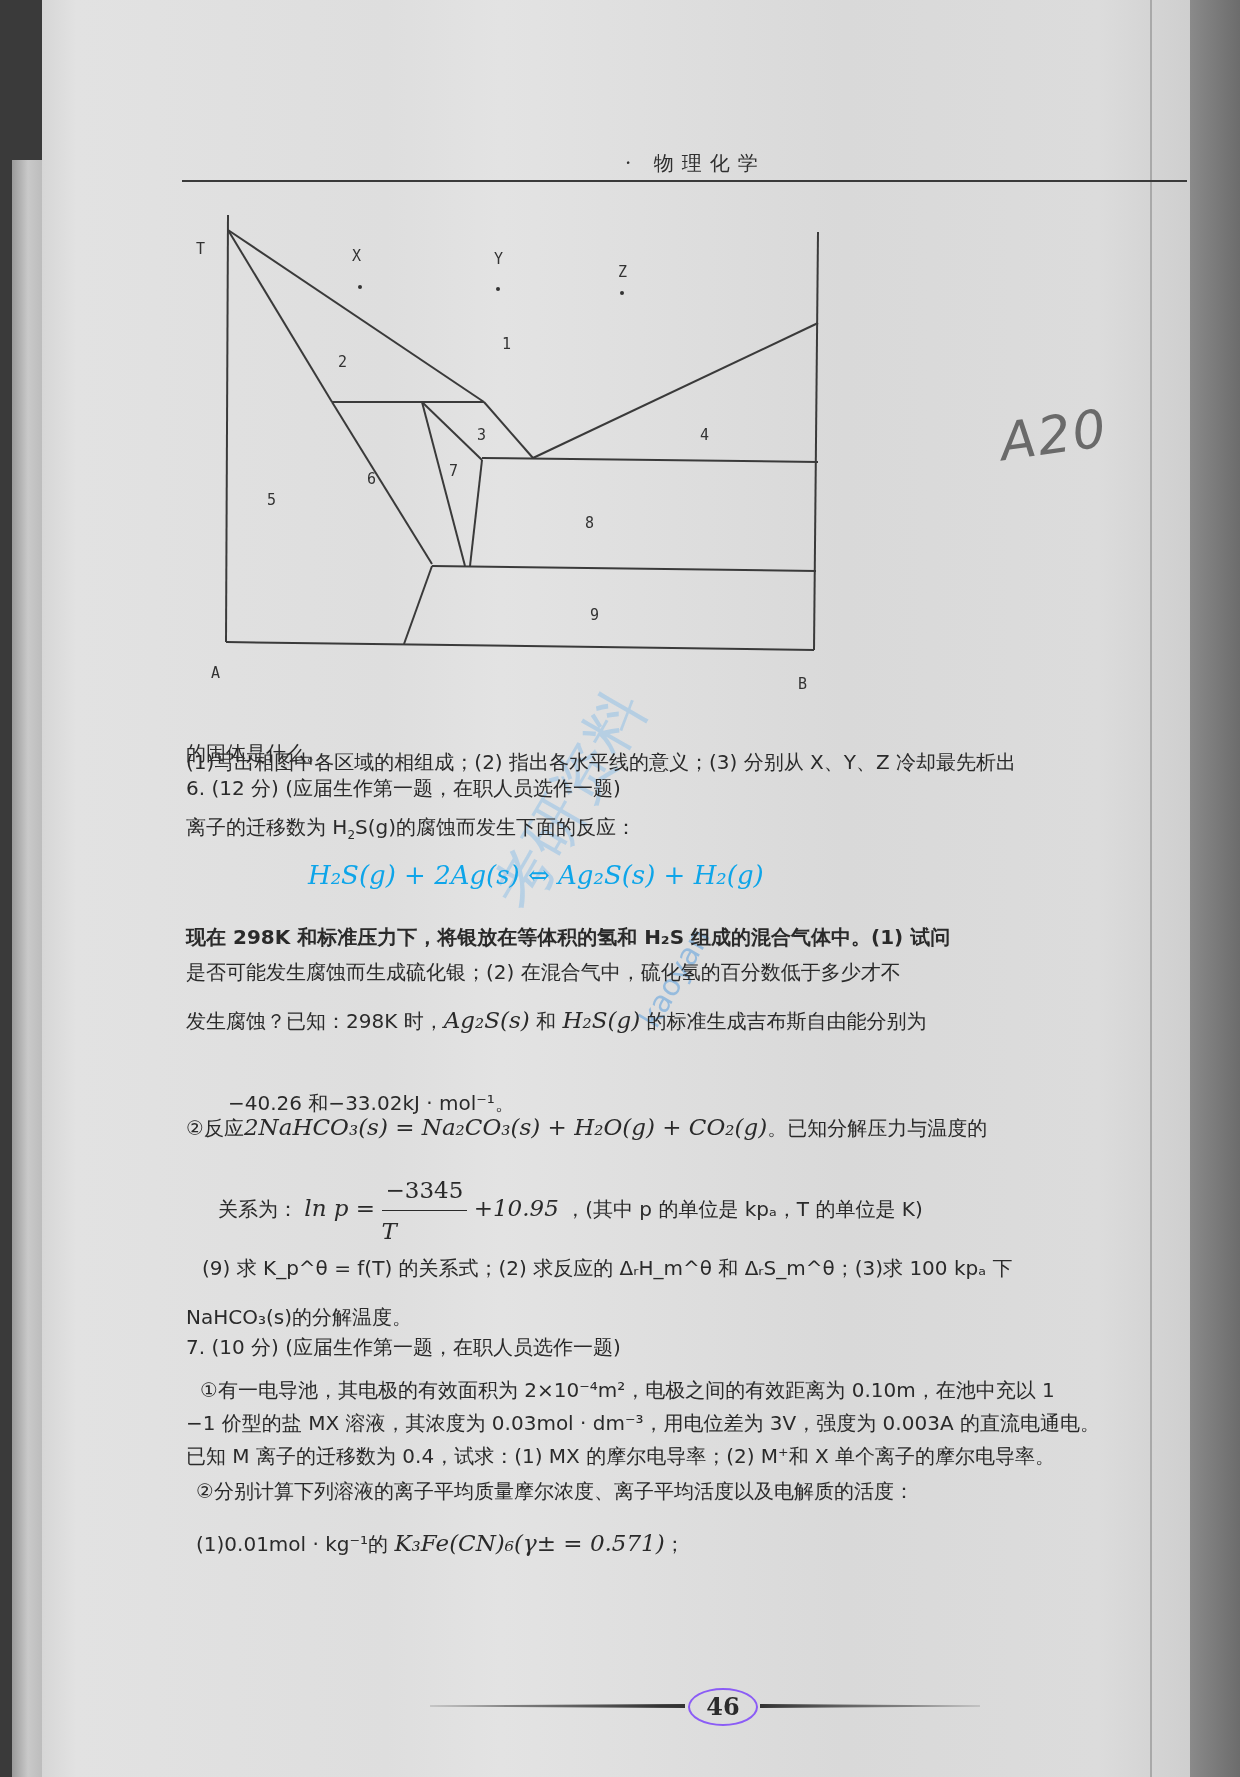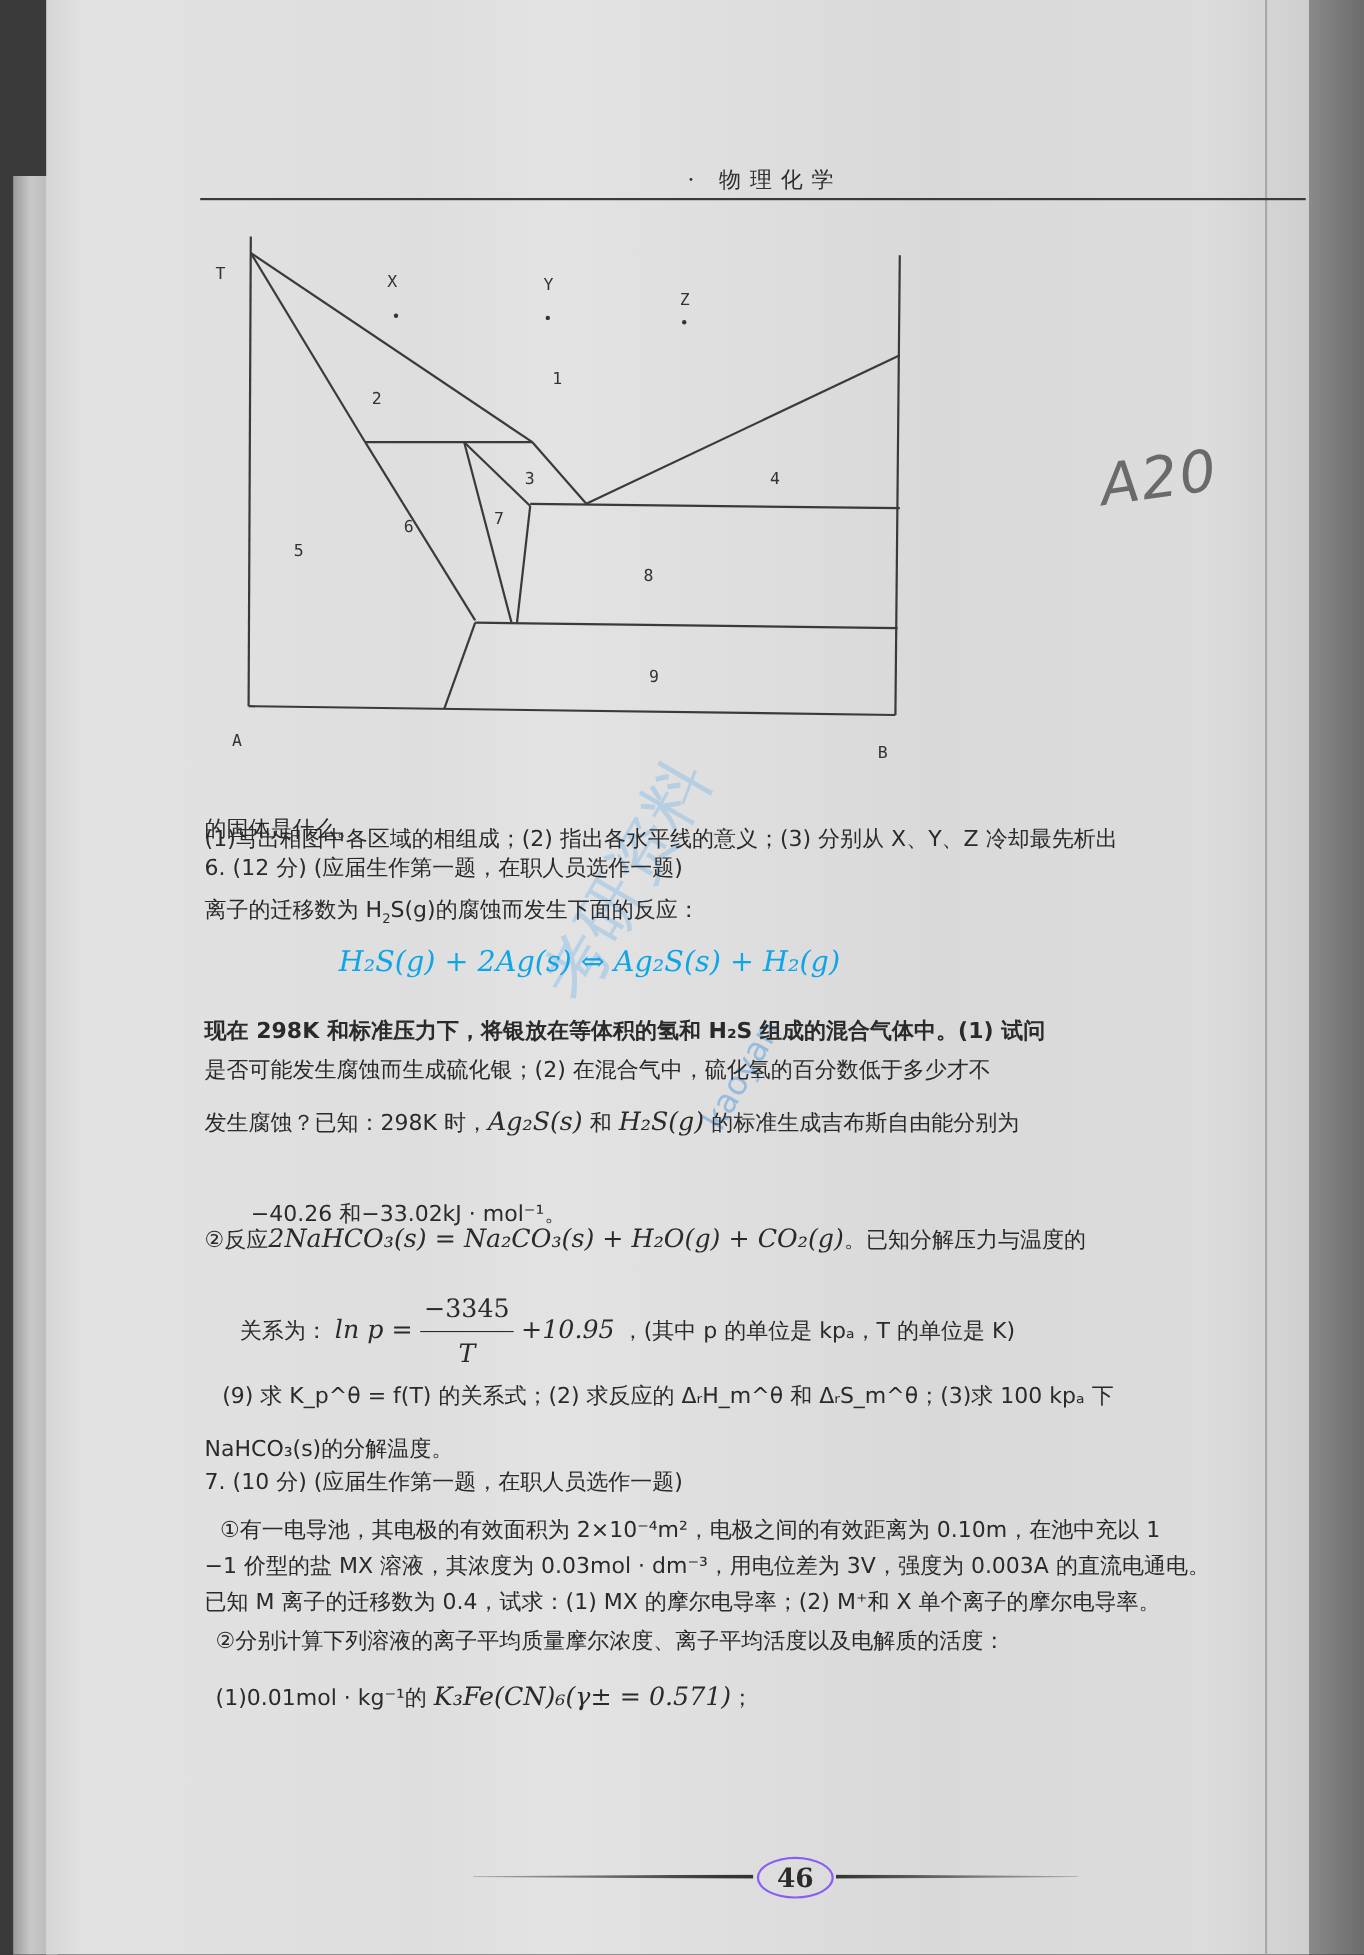--- a/index.html
+++ b/index.html
@@ -12,21 +12,21 @@
   .fold-line{position:absolute;left:1150px;top:0;width:2px;height:1777px;background:#a9a9a9;}
   .header-rule{position:absolute;left:182px;top:180px;width:1005px;height:2px;background:#3a3a3a;}
   .header-title{position:absolute;left:625px;top:150px;font-size:20px;letter-spacing:8px;color:#2f2f2f;}
   .diagram{position:absolute;left:0;top:0;}
   .lbl{position:absolute;font-family:"DejaVu Sans Mono","Liberation Mono",monospace;font-size:15px;color:#333;}
   .handnote{position:absolute;left:1000px;top:405px;font-family:"DejaVu Sans",sans-serif;font-size:52px;color:#6a6a6a;font-style:italic;transform:rotate(-8deg);letter-spacing:2px;}
   .txt{position:absolute;left:186px;font-size:20px;line-height:30px;white-space:nowrap;color:#2a2a2a;font-family:"DejaVu Sans","Liberation Sans",sans-serif;}
   .math{font-family:"DejaVu Serif","Liberation Serif",serif;font-style:italic;font-size:23px;}
   .eq{position:absolute;font-family:"DejaVu Serif","Liberation Serif",serif;font-style:italic;font-size:26px;color:#0ea5e9;white-space:nowrap;}
   sub,sup{font-size:60%;}
-  .frac{display:inline-block;vertical-align:middle;text-align:center;font-style:normal;}
+  .frac{display:inline-block;vertical-align:middle;font-style:normal;}
   .frac .num{display:block;border-bottom:1.5px solid #2a2a2a;padding:0 4px;}
   .frac .den{display:block;font-style:italic;}
   .footer{position:absolute;left:420px;top:1686px;width:520px;height:40px;}
   .footer .lline{position:absolute;left:10px;top:18px;width:255px;height:4px;background:linear-gradient(90deg,#aaa,#333 90%);clip-path:polygon(0 40%,100% 0,100% 100%,0 60%);}
   .footer .rline{position:absolute;left:340px;top:18px;width:220px;height:4px;background:linear-gradient(90deg,#333,#aaa);clip-path:polygon(0 0,100% 40%,100% 60%,0 100%);}
   .footer .num{position:absolute;left:268px;top:2px;width:66px;height:34px;border:2px solid #8b5cf6;border-radius:50%;text-align:center;font-weight:bold;font-size:24px;line-height:34px;font-family:"DejaVu Serif",serif;}
   .watermark{position:absolute;left:620px;top:960px;font-family:"DejaVu Sans",sans-serif;font-size:30px;color:#5da0dd;opacity:.55;transform:rotate(-60deg);}
   .watermark2{position:absolute;left:450px;top:760px;font-family:"DejaVu Sans",sans-serif;font-size:60px;color:#6ab0ea;opacity:.35;transform:rotate(-60deg);}
 </style>
 </head>

